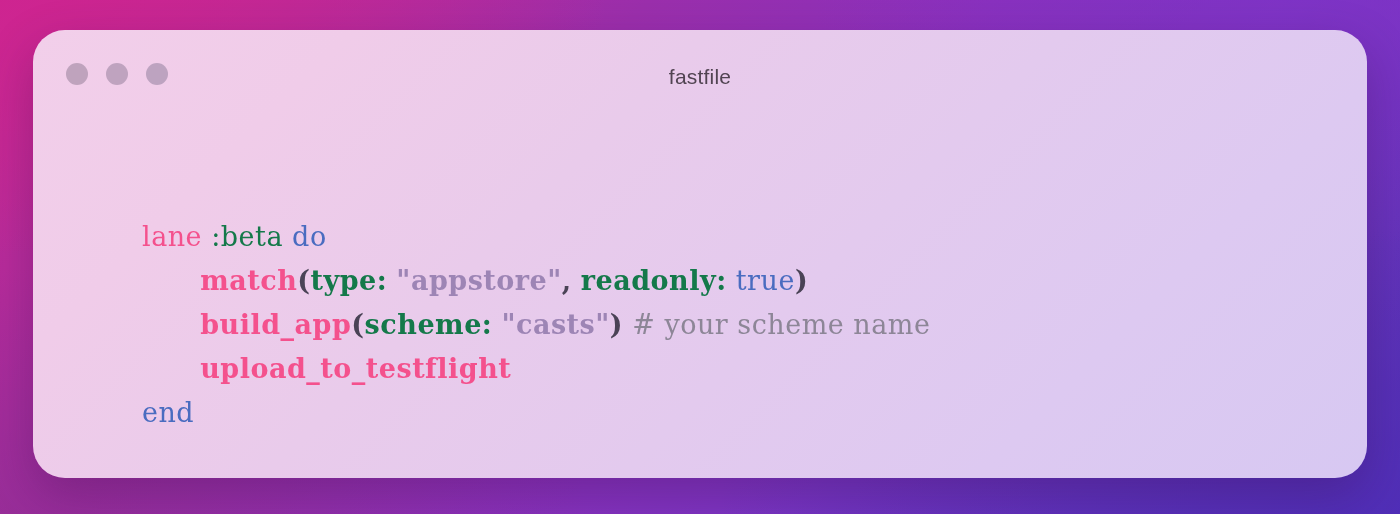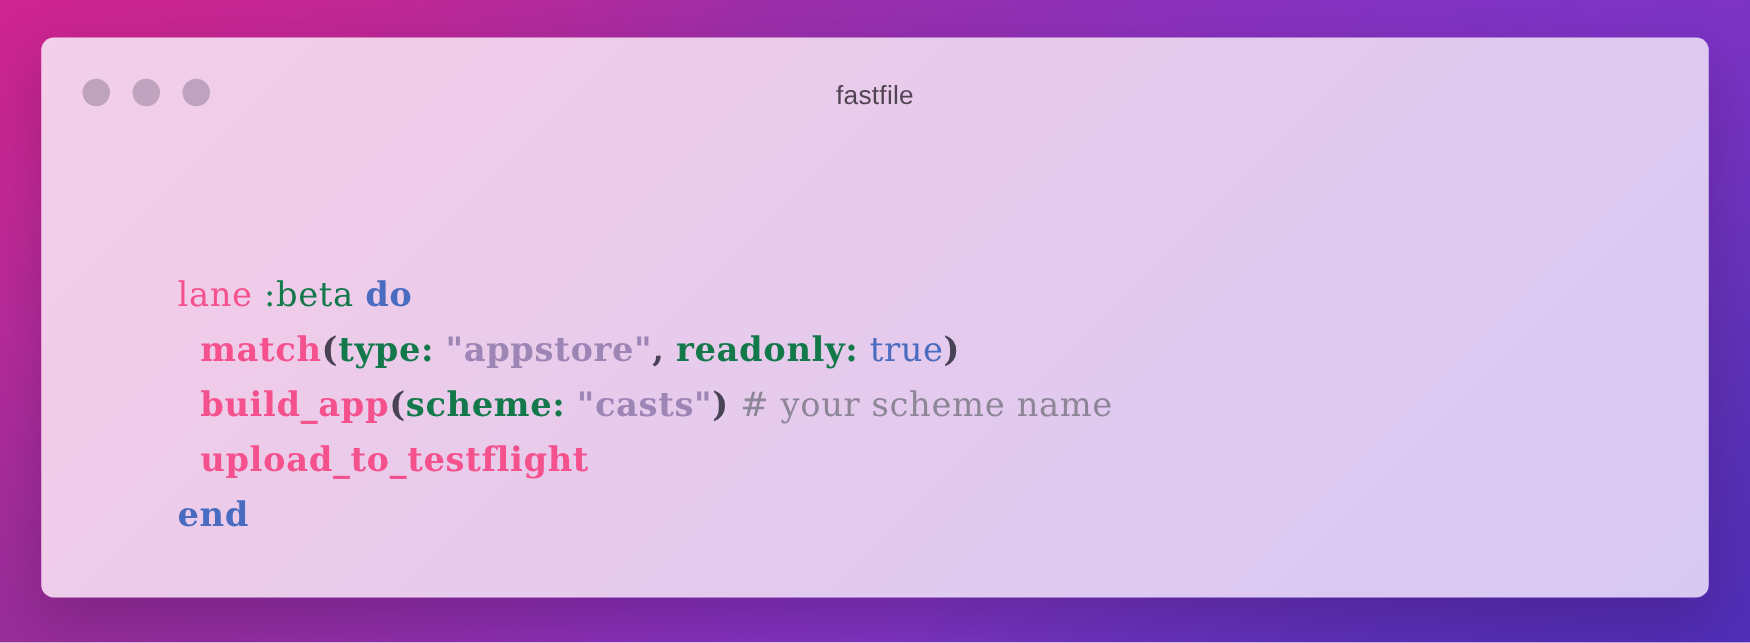--- a/index.html
+++ b/index.html
@@ -40,21 +40,21 @@
       radial-gradient(ellipse 70% 80% at 100% 0%, rgba(132,50,200,0.55) 0%, rgba(132,50,200,0) 60%);
     pointer-events: none;
   }
 
   #window {
     position: absolute;
     left: 33px;
     top: 30px;
     width: 1334px;
     height: 448px;
-    border-radius: 10px;
+    border-radius: 32px;
     background: linear-gradient(135deg,
         #f2cfea 0%,
         #f0cce9 18%,
         #e9cbeb 38%,
         #e3caee 58%,
         #ddc9f1 78%,
         #d7c8f2 100%);
     box-shadow: 0 18px 48px rgba(60, 12, 74, 0.30);
     overflow: hidden;
   }
@@ -101,24 +101,24 @@
     line-height: 44px;
     white-space: pre;
     letter-spacing: 0.5px;
   }
   .code-line {
     height: 44px;
     white-space: pre;
   }
 
   .tok-kw      { color: #f4518d; font-weight: 400; }
-  .tok-fn      { color: #f4518d; font-weight: 700; }
+  .tok-fn      { color: #f4518d; font-weight: 700; margin-left: 40px; }
   .tok-sym     { color: #14794a; font-weight: 400; }
   .tok-label   { color: #14794a; font-weight: 700; }
-  .tok-ctl     { color: #4a6cc0; font-weight: 700; }
+  .tok-ctl     { color: #4a6cc0; font-weight: 400; }
   .tok-bool    { color: #4a6cc0; font-weight: 400; }
   .tok-str     { color: #9d85b5; font-weight: 700; }
   .tok-punc    { color: #4a4356; font-weight: 700; }
   .tok-comment { color: #8d8697; font-weight: 400; }
   .tok-plain   { color: #4a4356; }
 </style>
 </head>
 <body>
 
 <div id="backdrop">

